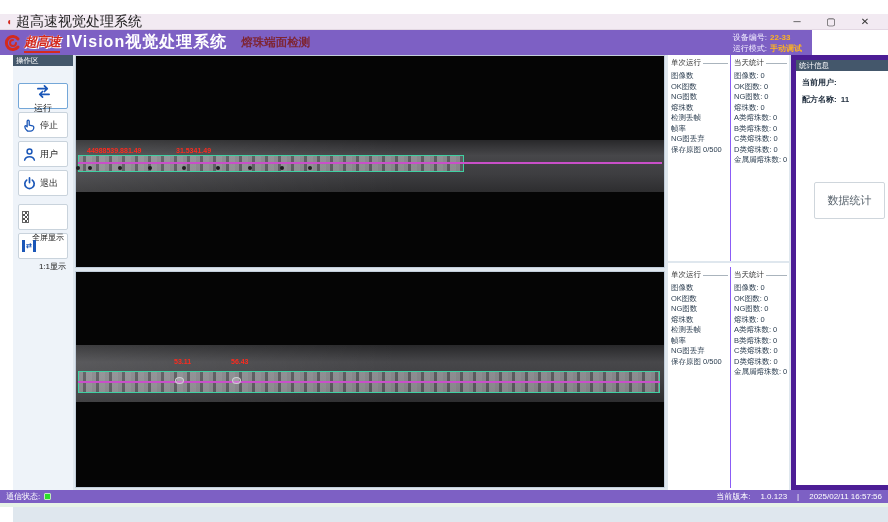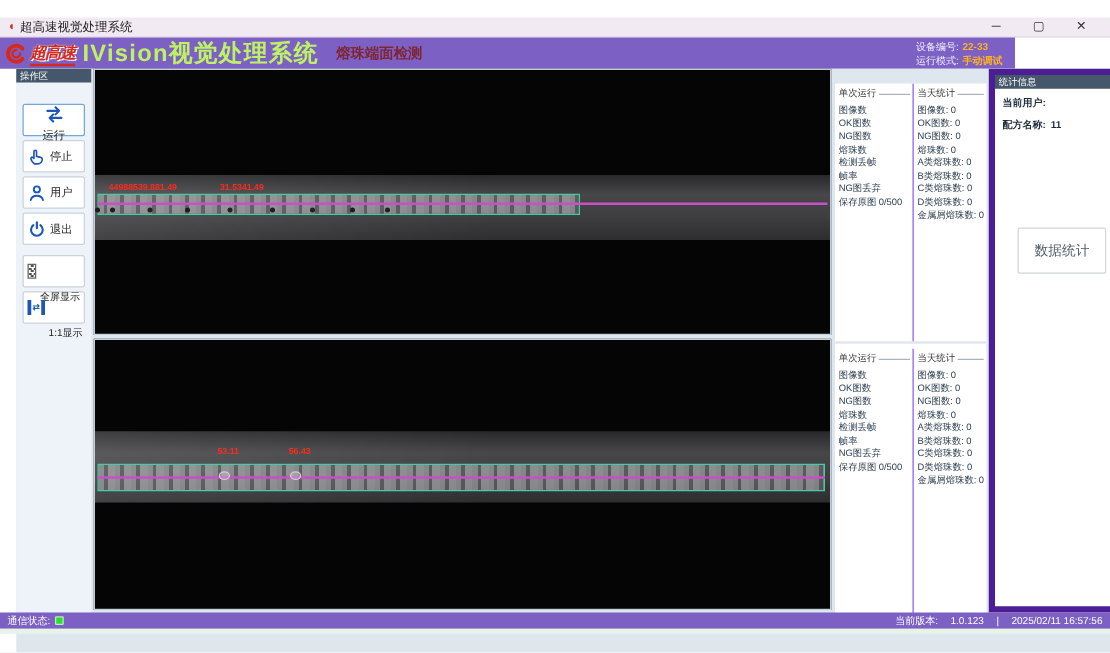--- a/index.html
+++ b/index.html
@@ -3,32 +3,32 @@
 <meta charset="utf-8">
 <style>
   * { margin:0; padding:0; box-sizing:border-box; }
   body { font-family:"Liberation Sans", sans-serif; background:#fff; }
   .screen { position:relative; width:888px; height:522px; background:#fff; overflow:hidden; }
 
   
   .titlebar { position:absolute; left:0; top:14px; width:888px; height:16px;
     background:#f2eaf2; display:flex; align-items:center; padding:0 6px; border-bottom:1px solid #e3d8e3; }
   .tb-logo { color:#d42a1e; font-weight:bold; font-size:10px; margin-right:4px; line-height:1; }
-  .tb-title { font-size:10px; color:#222;text-align:center; }
+  .tb-title { font-size:14px; color:#222;text-align:center; }
   .tb-controls { margin-left:auto; display:flex; }
   .tb-btn { width:34px; text-align:center; font-size:10px; color:#333; cursor:default; line-height:16px; }
 
   
   .header { position:absolute; left:0; top:30px; width:812px; height:25px;
     background:#7d60c4; display:flex; align-items:center; }
   .brand { display:flex; align-items:center; margin-left:4px; }
   .brand-swirl { margin-right:2px; }
   .brand-script { font-size:13px; font-weight:bold; font-style:italic; color:#d42a1e;
     text-shadow:0 0 1px #fff, 1px 1px 0 #fff; letter-spacing:-1px; border-bottom:2px solid #d42a1e; }
-  .app-title { color:#bef264; font-weight:bold; font-size:19px; letter-spacing:1px; margin-left:6px; }
+  .app-title { color:#ffffff; font-weight:bold; font-size:16px; letter-spacing:1px; margin-left:6px; }
   .subtitle { color:#7e2534; font-weight:bold; font-size:11.5px; margin-left:14px; }
   .menus { display:flex; margin-left:48px; }
   .menu-item { font-size:9px; font-weight:bold; color:#140b26; margin-right:17px; cursor:default; }
   .devinfo { margin-left:auto; margin-right:10px; font-size:8px; line-height:11px; text-align:left; }
   .devinfo .lab { color:#f2edff; }
   .devinfo .val { color:#ffb41e; font-weight:bold; margin-left:3px; }
 
   
   .main { position:absolute; left:13px; top:55px; width:888px; height:510px; background:#dfe7ee; }
 
@@ -71,21 +71,21 @@
   .c2a1 { left:98px; top:13px; }
   .c2a2 { left:155px; top:13px; }
   .dotrow { position:absolute; left:0; top:26px; width:4px; height:4px; border-radius:50%; background:#1d1d1f;
     box-shadow:12px 0 0 #1d1d1f, 42px 0 0 #222, 72px 0 0 #1d1d1f, 106px 0 0 #222, 140px 0 0 #1d1d1f, 172px 0 0 #222, 204px 0 0 #1d1d1f, 232px 0 0 #222; }
   .mark-circle { position:absolute; width:9px; height:7px; border:1px solid #cfcfd4; border-radius:50%;
     background:rgba(230,230,235,.25); top:32px; }
   .mc1 { left:99px; }
   .mc2 { left:156px; }
 
   
-  .stats { position:absolute; left:655px; top:0; width:121px; height:435px; background:#fff;margin-top:12px; }
+  .stats { position:absolute; left:655px; top:0; width:121px; height:435px; background:#fff; }
   .stats-section { position:absolute; left:0; width:121px; display:flex; background:#fff; }
   .sec1 { top:0; height:208px; border-bottom:2px solid #dfe7ee; }
   .sec2 { top:212px; height:221px; }
   .col { padding:3px 0 0 3px; }
   .col-run { width:62px; }
   .col-day { width:59px; border-left:1px solid #8b5cf6; }
   .legend { display:flex; align-items:center; margin-bottom:3px; }
   .legend-text { font-size:7.5px; color:#333; white-space:nowrap; }
   .legend-line { flex:1; border-top:1px solid #aab4bd; margin:0 2px 0 2px; }
   .srow { font-size:7.5px; color:#2c3e50; line-height:10.5px; white-space:nowrap; }

